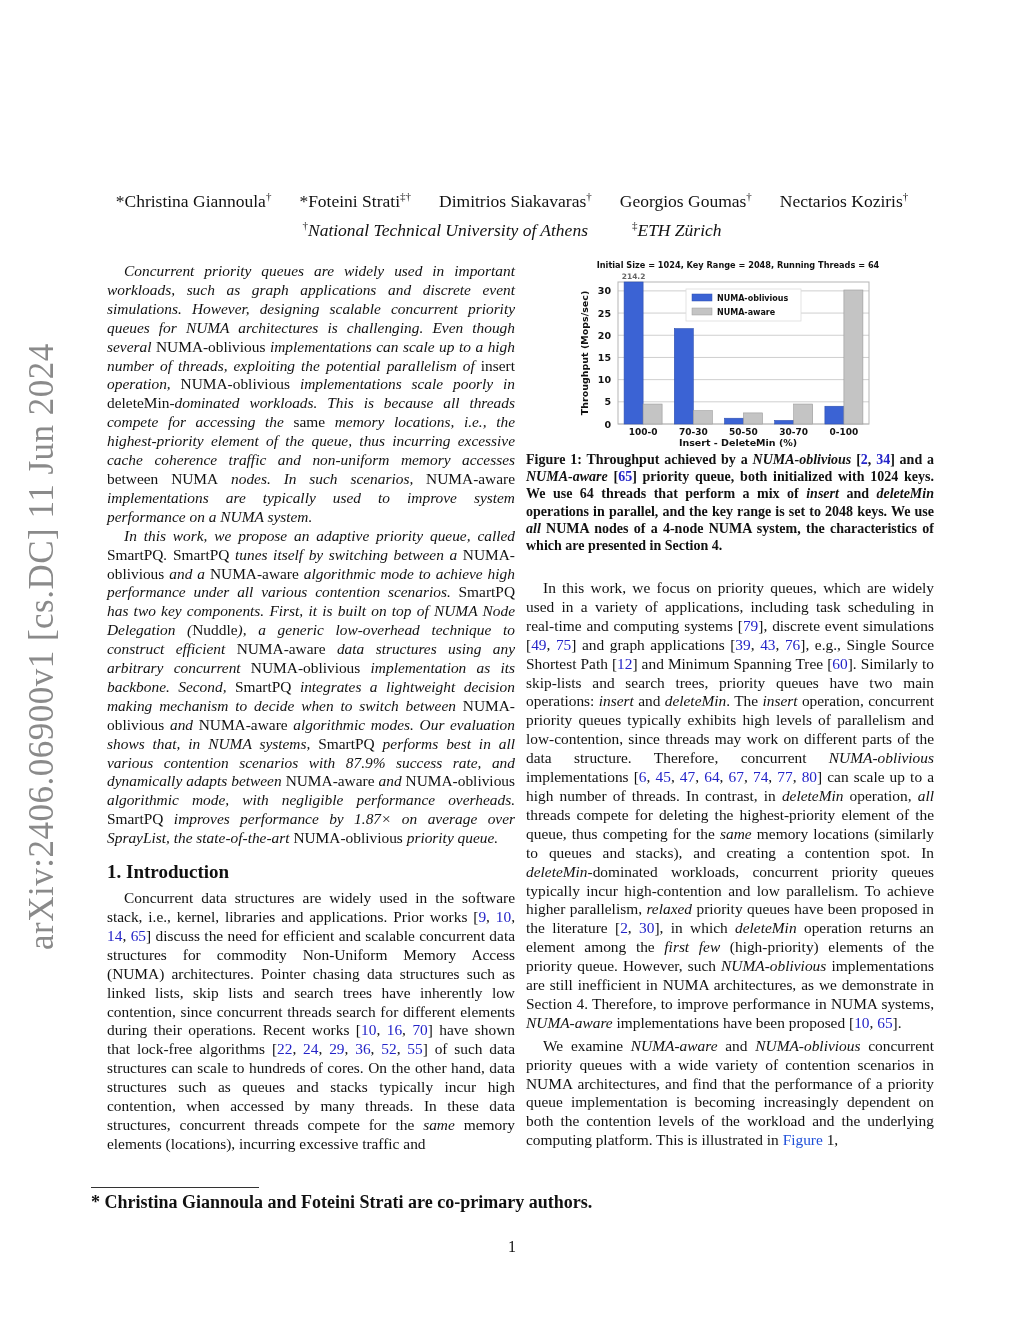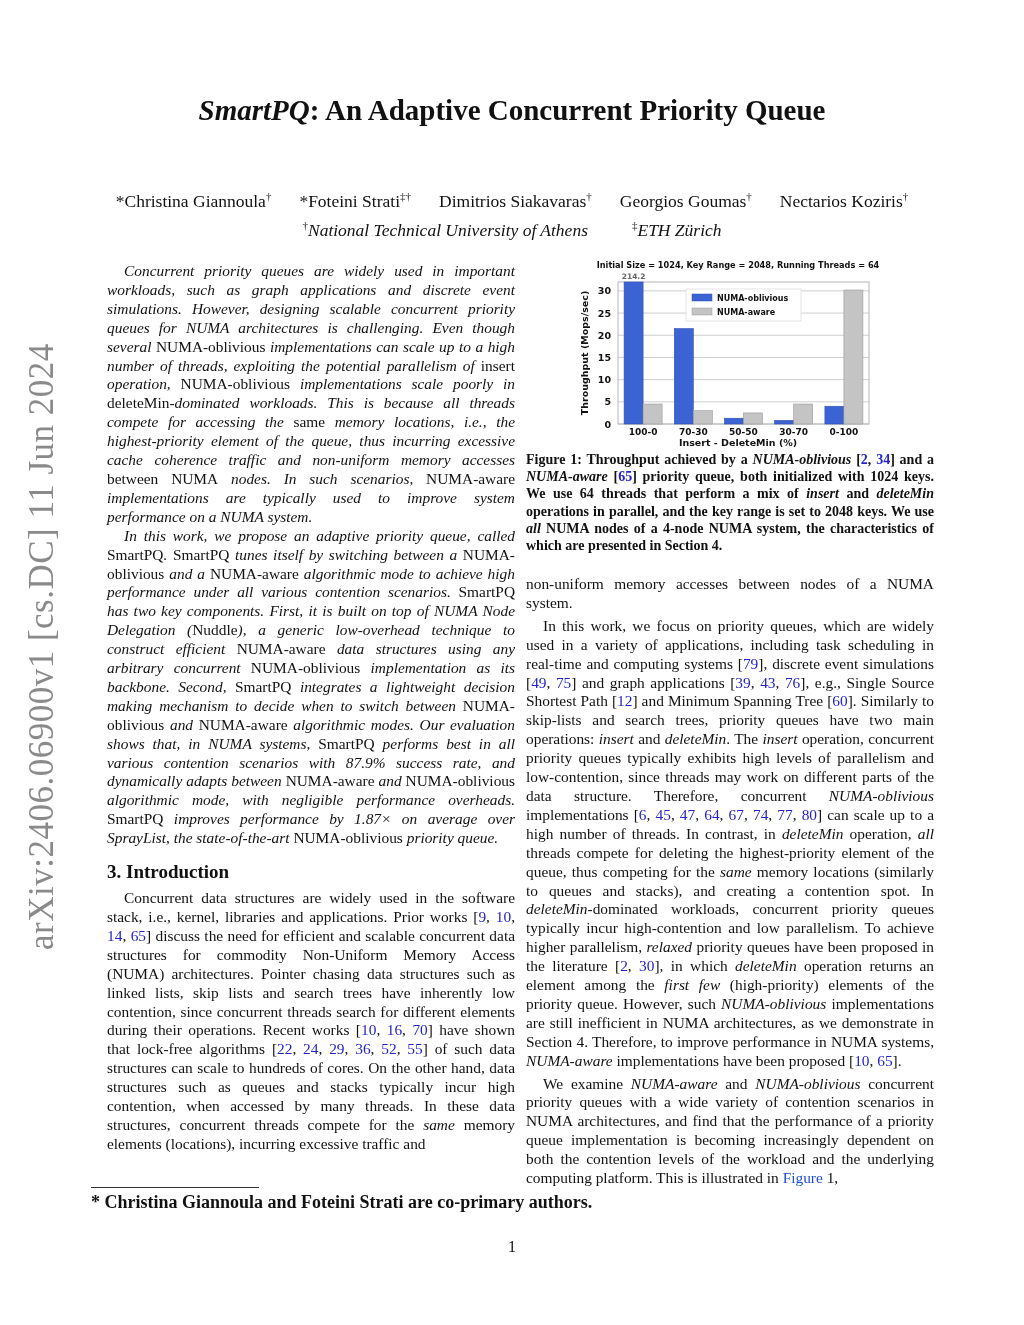--- a/index.html
+++ b/index.html
@@ -52,32 +52,31 @@
   .pagenum { position: absolute; left: 0; right: 0; top: 1238px; text-align: center; font-size: 16px; }
   .chart-wrap { position: absolute; left: 574px; top: 256px; width: 305px; height: 192px; }
   .chart-wrap svg text { font-family: "DejaVu Sans", sans-serif; font-weight: bold; }
 </style>
 </head>
 <body>
 
 <div class="arxiv">arXiv:2406.06900v1  [cs.DC]  11 Jun 2024</div>
 
 <div class="title">
-  <div><i>SmartPQ</i><span>: An Adaptive Concurrent Priority Queue</span></div>
 </div>
 
 <div class="authors" id="authors"><span class="a">*Christina Giannoula<sup>†</sup></span><span class="a">*Foteini Strati<sup>‡†</sup></span><span class="a">Dimitrios Siakavaras<sup>†</sup></span><span class="a">Georgios Goumas<sup>†</sup></span><span class="a">Nectarios Koziris<sup>†</sup></span></div>
 <div class="affils" id="affils"><span class="f"><sup>†</sup>National Technical University of Athens</span><span class="f"><sup>‡</sup>ETH Zürich</span></div>
 
 <div class="col col-left">
   <div class="abstract">
     <p>Concurrent priority queues are widely used in important workloads, such as graph applications and discrete event simulations. However,  designing scalable concurrent priority queues for NUMA architectures is challenging. Even though several <span class="r">NUMA-oblivious</span> implementations can scale up to a high number of threads, exploiting the potential parallelism of <span class="r">insert</span> operation, <span class="r">NUMA-oblivious</span> implementations scale poorly in <span class="r">deleteMin</span>-dominated workloads. This is because all threads compete for accessing the <span class="r">same</span> memory locations, i.e., the highest-priority element of the queue, thus incurring excessive cache coherence traffic and non-uniform memory accesses <span class="r">between NUMA</span> nodes. In such scenarios, <span class="r">NUMA-aware</span> implementations are typically used to improve system performance on a NUMA system.</p>
     <p>In this work, we propose an adaptive priority queue, called <span class="r">SmartPQ</span>. <span class="r">SmartPQ</span> tunes itself by switching between a <span class="r">NUMA-oblivious</span> and a <span class="r">NUMA-aware</span> algorithmic mode to achieve high performance under all various contention sce­narios. <span class="r">SmartPQ</span> has two key components. First, it is built on top of NUMA Node Delegation (<span class="r">Nuddle</span>), a generic low-overhead technique to construct efficient <span class="r">NUMA-aware</span> data structures using any arbitrary concurrent <span class="r">NUMA-oblivious</span> implementation as its backbone. Second, <span class="r">SmartPQ</span> integrates a lightweight decision making mechanism to decide when to switch between <span class="r">NUMA-oblivious</span> and <span class="r">NUMA-aware</span> algorith­mic modes. Our evaluation shows that, in NUMA systems, <span class="r">SmartPQ</span> performs best in all various contention scenarios with 87.9% success rate, and dynamically adapts between <span class="r">NUMA-aware</span> and <span class="r">NUMA-oblivious</span> algorithmic mode, with negligible performance overheads. <span class="r">SmartPQ</span> improves perfor­mance by 1.87× on average over SprayList, the state-of-the-art <span class="r">NUMA-oblivious</span> priority queue.</p>
   </div>
-  <h2>3. Introduction</h2>
+  <h2>1. Introduction</h2>
   <p>Concurrent data structures are widely used in the soft­ware stack, i.e., kernel, libraries and applications.  Prior works [<a class="cite">9</a>, <a class="cite">10</a>, <a class="cite">14</a>, <a class="cite">65</a>] discuss the need for efficient and scalable concurrent data structures for commodity Non-Uniform Mem­ory Access (NUMA) architectures. Pointer chasing data struc­tures such as linked lists, skip lists and search trees have inher­ently low contention, since concurrent threads search for differ­ent elements during their operations. Recent works [<a class="cite">10</a>, <a class="cite">16</a>, <a class="cite">70</a>] have shown that lock-free algorithms  [<a class="cite">22</a>, <a class="cite">24</a>, <a class="cite">29</a>, <a class="cite">36</a>, <a class="cite">52</a>, <a class="cite">55</a>] of such data structures can scale to hundreds of cores. On the other hand, data structures such as queues and stacks typically incur high contention, when accessed by many threads.  In these data structures, concurrent threads compete for the <i>same</i> memory elements (locations), incurring excessive traffic and</p>
 </div>
 
 <div class="footnote-rule"></div>
 <div class="footnote">* Christina Giannoula and Foteini Strati are co-primary authors.</div>
 
 <div class="chart-wrap">
   <svg id="chart" width="305" height="192" xmlns="http://www.w3.org/2000/svg">
       <text x="164" y="12" font-size="8.2" text-anchor="middle" fill="#111">Initial Size = 1024, Key Range = 2048, Running Threads = 64</text>
       <line x1="44" x2="295" y1="168" y2="168" stroke="#cfcfcf" stroke-width="1"></line>
@@ -116,18 +115,17 @@
       <rect x="112" y="33" width="115" height="32" fill="#fff" stroke="#dddddd" stroke-width="0.8"></rect>
       <rect x="118" y="38" width="20" height="7" fill="#3b63d4" stroke="#2d4fb0" stroke-width="0.5"></rect>
       <text x="143" y="45" font-size="8" fill="#111">NUMA-oblivious</text>
       <rect x="118" y="52" width="20" height="7" fill="#c4c4c4" stroke="#9a9a9a" stroke-width="0.5"></rect>
       <text x="143" y="59" font-size="8" fill="#111">NUMA-aware</text>
     </svg>
 </div>
 <div class="caption">Figure 1:  Throughput achieved by a <i>NUMA-oblivious</i> [<a class="cite">2</a>, <a class="cite">34</a>] and a <i>NUMA-aware</i> [<a class="cite">65</a>] priority queue, both initialized with 1024 keys.  We use 64 threads that perform a mix of <i>insert</i> and <i>deleteMin</i> operations in parallel, and the key range is set to 2048 keys.  We use <i>all</i> NUMA nodes of a 4-node NUMA system, the characteristics of which are presented in Section 4.</div>
 
 <div class="col col-right" style="top:575px;">
-  <p style="text-indent:0">non-uniform memory accesses between nodes of a NUMA system.</p>
   <p style="margin-top:4px">In this work, we focus on priority queues, which are widely used in a variety of applications, including task scheduling in real-time and computing systems [<a class="cite">79</a>], discrete event simula­tions [<a class="cite">49</a>, <a class="cite">75</a>] and graph applications [<a class="cite">39</a>, <a class="cite">43</a>, <a class="cite">76</a>], e.g., Single Source Shortest Path [<a class="cite">12</a>] and Minimum Spanning Tree [<a class="cite">60</a>]. Similarly to skip-lists and search trees, priority queues have two main operations: <i>insert</i> and <i>deleteMin</i>. The <i>insert</i> opera­tion, concurrent priority queues typically exhibits high levels of parallelism and low-contention, since threads may work on different parts of the data structure. Therefore, concurrent <i>NUMA-oblivious</i> implementations [<a class="cite">6</a>, <a class="cite">45</a>, <a class="cite">47</a>, <a class="cite">64</a>, <a class="cite">67</a>, <a class="cite">74</a>, <a class="cite">77</a>, <a class="cite">80</a>] can scale up to a high number of threads.  In contrast, in <i>deleteMin</i> operation, <i>all</i> threads compete for deleting the highest-priority element of the queue, thus competing for the <i>same</i> memory locations (similarly to queues and stacks), and creating a contention spot. In <i>deleteMin</i>-dominated workloads, concurrent priority queues typically incur high-contention and low parallelism.  To achieve higher parallelism, <i>relaxed</i> pri­ority queues have been proposed in the literature [<a class="cite">2</a>, <a class="cite">30</a>], in which <i>deleteMin</i> operation returns an element among the <i>first few</i> (high-priority) elements of the priority queue. However, such <i>NUMA-oblivious</i> implementations are still inefficient in NUMA architectures, as we demonstrate in Section 4. There­fore, to improve performance in NUMA systems, <i>NUMA-aware</i> implementations have been proposed [<a class="cite">10</a>, <a class="cite">65</a>].</p>
   <p style="margin-top:4px">We examine <i>NUMA-aware</i> and <i>NUMA-oblivious</i> concur­rent priority queues with a wide variety of contention scenarios in NUMA architectures, and find that the performance of a priority queue implementation is becoming increasingly de­pendent on both the contention levels of the workload and the underlying computing platform. This is illustrated in <a class="figref">Figure</a> 1,</p>
 </div>
 
 <div class="pagenum">1</div>
 
 </body></html>

